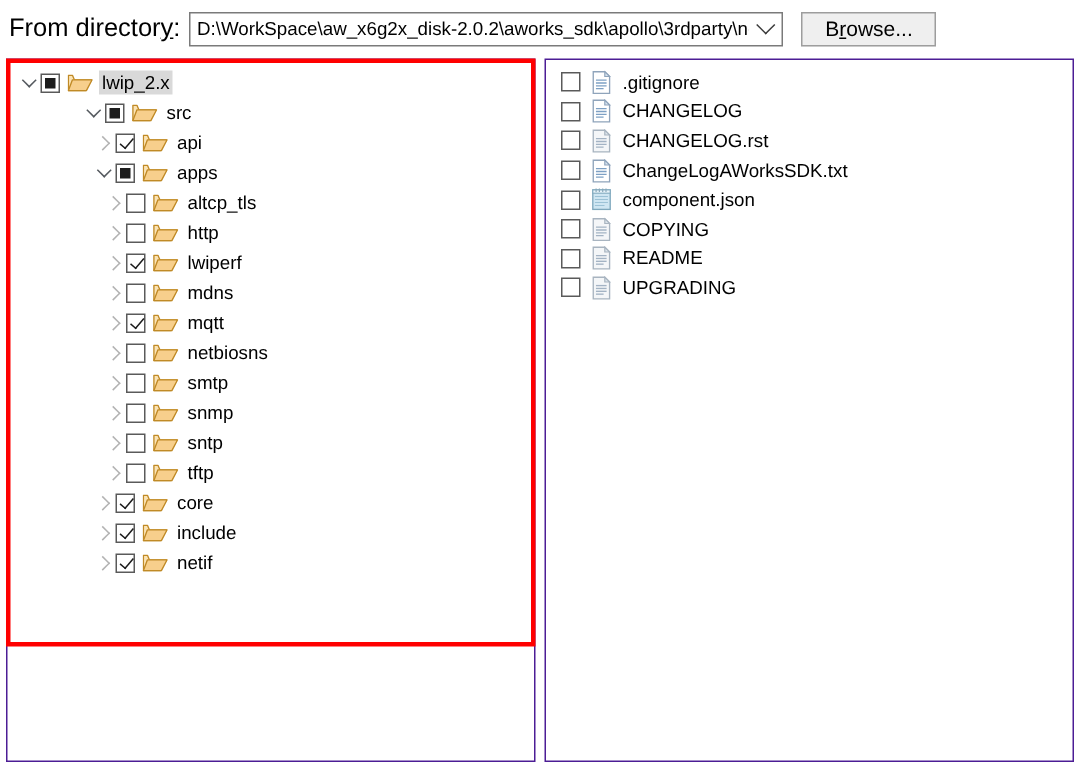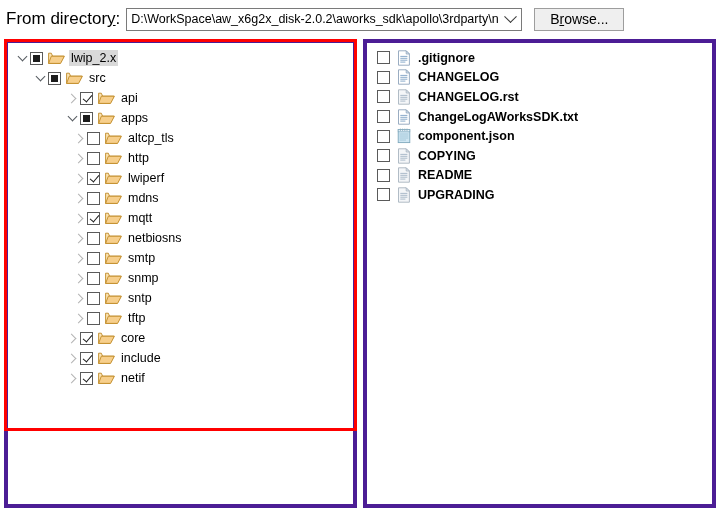--- a/index.html
+++ b/index.html
@@ -80,21 +80,21 @@
     cursor: default;
     box-sizing: border-box;
     padding: 0;
   }
   #browse-btn .acc { text-decoration: underline; }
 
   
   .panel {
     position: absolute;
     background: #ffffff;
-    border: 4px solid #4c1d95;
+    border: 1px solid #4c1d95;
     box-sizing: border-box;
     overflow: hidden;
   }
   #tree-panel {
     left: 4px; top: 39px;
     width: 353px; height: 469px;
   }
   #file-panel {
     left: 363px; top: 39px;
     width: 353px; height: 469px;
@@ -201,27 +201,26 @@
     background: #d9d9d9;
   }
 
   
   .frow {
     height: 19.6px;
     display: flex;
     align-items: center;
     padding-left: 10px;
     white-space: nowrap;
-    font-weight: bold;
   }
   .frow .cbox { margin-right: 7px; }
 
   
   .ind-0 { padding-left: 6px; }
-  .ind-1 { padding-left: 24px; }
+  .ind-1 { padding-left: 13px; margin-left: 36px; }
   .ind-2 { padding-left: 56px; }
   .ind-3 { padding-left: 63px; }
 </style>
 </head>
 <body>
 
 <div id="topbar">
 
   <div id="from-dir-label"><span>From director</span><span class="acc">y</span><span>:</span></div>
 

